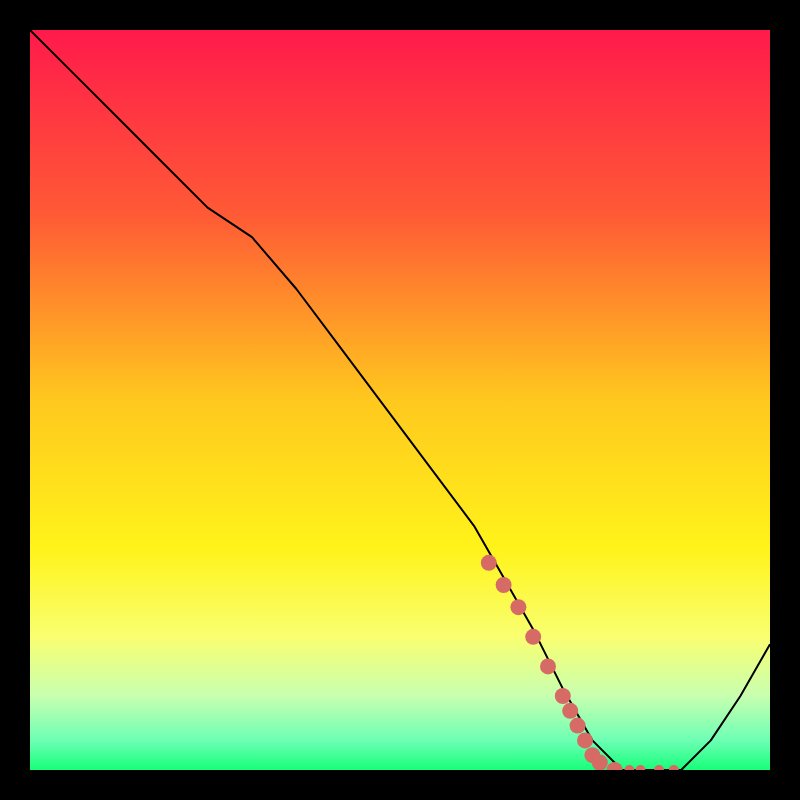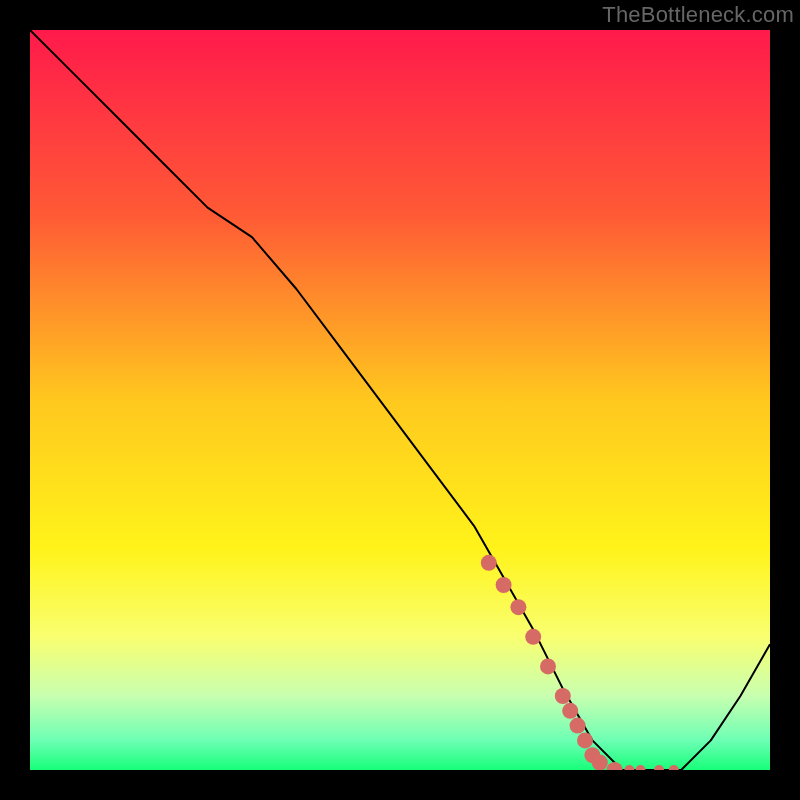--- a/index.html
+++ b/index.html
@@ -36,21 +36,20 @@
   svg {
     width: 100%;
     height: 100%;
     display: block;
   }
 </style>
 </head>
 <body>
 
 <div class="frame">
-  <div class="watermark">TheBottleneck.com</div>
   <div class="plot-wrap">
     <svg id="chart-svg" viewBox="0 0 740 740" preserveAspectRatio="none">
         <defs>
           <linearGradient id="bg-grad" x1="0" y1="0" x2="0" y2="1">
             <stop offset="0%" stop-color="#ff1a4b"></stop>
             <stop offset="25%" stop-color="#ff5a35"></stop>
             <stop offset="50%" stop-color="#ffc81e"></stop>
             <stop offset="70%" stop-color="#fff31a"></stop>
             <stop offset="82%" stop-color="#f9ff70"></stop>
             <stop offset="90%" stop-color="#c8ffb0"></stop>

